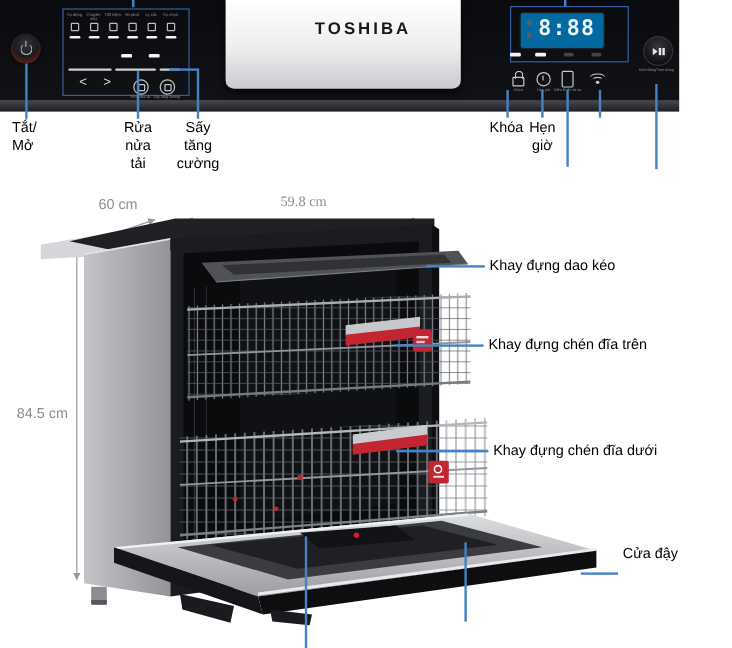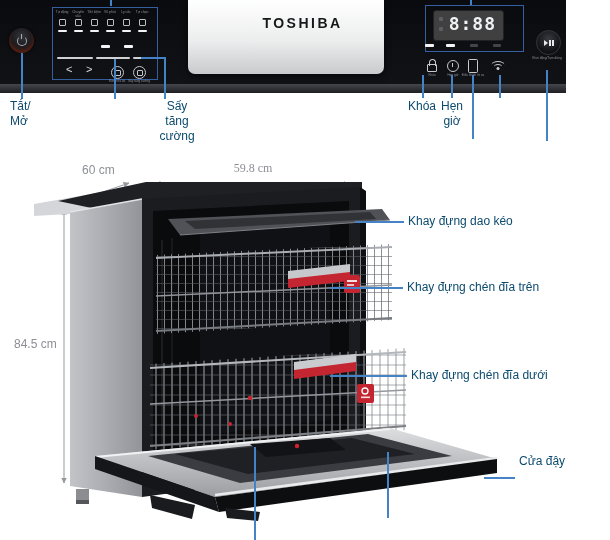--- a/index.html
+++ b/index.html
@@ -30,21 +30,21 @@
   .picon{margin:1px auto 0;width:5px;height:5px;border:1px solid #bcbec3;border-radius:1px;}
   .pled{margin:3.5px auto 0;width:9px;height:2.6px;background:#f3f4f6;border-radius:1px;}
   .led2{position:absolute;width:9px;height:2.6px;background:#f3f4f6;border-radius:1px;}
   .seg{position:absolute;top:57px;height:2.4px;background:#cfd1d4;border-radius:1px;}
   .nav-arrow{position:absolute;top:64px;font-size:11px;color:#dedfe2;line-height:11px;}
   .circle-btn{position:absolute;top:66px;width:11px;height:11px;border:1px solid #c5c7cb;border-radius:50%;}
   .circle-btn::after{content:"";position:absolute;left:2.5px;top:2.5px;width:4px;height:4px;
          border:1px solid #c5c7cb;border-radius:1px;}
   .tiny{position:absolute;font-size:3.1px;line-height:3.6px;color:#8d9096;text-align:center;}
 
-  .display{position:absolute;left:433px;top:10px;width:69px;height:29px;background:#404040;
+  .display{position:absolute;left:433px;top:10px;width:69px;height:29px;background:#0369a1;
          border-radius:3px;border:1px solid #202125;}
   .time{position:absolute;right:7px;top:2px;font-family:"DejaVu Sans Mono",monospace;
          font-weight:bold;font-size:18px;color:#eff1f3;letter-spacing:1px;}
   .dicon{position:absolute;left:5px;width:4px;height:4px;background:#5c5e63;border-radius:1px;}
   .led-dim{position:absolute;width:8px;height:3px;background:#43444a;border-radius:1px;}
 
   .icon{position:absolute;}
   .icon-lock-body{position:absolute;left:0;top:5px;width:8px;height:6px;border:1.2px solid #c7c9cd;border-radius:1px;}
   .icon-lock-shackle{position:absolute;left:2px;top:0;width:5px;height:6px;border:1.2px solid #c7c9cd;
          border-bottom:none;border-radius:4px 4px 0 0;}
@@ -59,21 +59,21 @@
 
   .start-btn{position:absolute;left:536px;top:30px;width:23px;height:23px;border-radius:50%;
          background:radial-gradient(circle at 50% 35%,#393a3f,#0d0e11 75%);
          border:1px solid #36373c;display:flex;align-items:center;justify-content:center;gap:1.5px;}
   .tri{width:0;height:0;border-left:4.5px solid #e9eaec;border-top:3px solid transparent;border-bottom:3px solid transparent;}
   .bar{width:1.5px;height:6px;background:#e9eaec;}
 
   
   .vline{position:absolute;width:1.5px;background:#4383c6;}
   .hline{position:absolute;height:1.5px;background:#4383c6;}
-  .note{position:absolute;font-size:12px;line-height:15px;color:#0c4a6e;}
+  .note{position:absolute;font-size:12px;line-height:15px;color:#000000;}
   .center{text-align:center;}
   .nowrap{white-space:nowrap;}
   .dim{position:absolute;font-size:12px;color:#8c8f94;}
 
   svg{position:absolute;left:0;top:0;}
 </style>
 </head>
 <body>
 
 <div class="stage">
@@ -174,21 +174,26 @@
   <div class="vline" style="left:422px;top:75px;height:23px;"></div>
   <div class="vline" style="left:451px;top:75px;height:23px;"></div>
   <div class="vline" style="left:472px;top:75px;height:64px;"></div>
   <div class="vline" style="left:499px;top:75px;height:23px;"></div>
   <div class="vline" style="left:546px;top:70px;height:71px;"></div>
 
   <div class="note" style="left:10px;top:99px;width:34px;">
     <div>Tắt/</div>
       <div>Mở</div>
   </div>
-  <div class="note center" style="left:154px;top:99px;width:46px;">
+  <div class="note center" style="left:95px;top:99px;width:40px;">
+    <div>Rửa</div>
+      <div>nửa</div>
+      <div>tải</div>
+  </div>
+  <div class="note center" style="left:142px;top:99px;width:46px;">
     <div>Sấy</div>
       <div>tăng</div>
       <div>cường</div>
   </div>
   <div class="note center" style="left:400px;top:99px;width:44px;">
     <div>Khóa</div>
   </div>
   <div class="note center" style="left:432px;top:99px;width:40px;">
     <div>Hẹn</div>
       <div>giờ</div>

